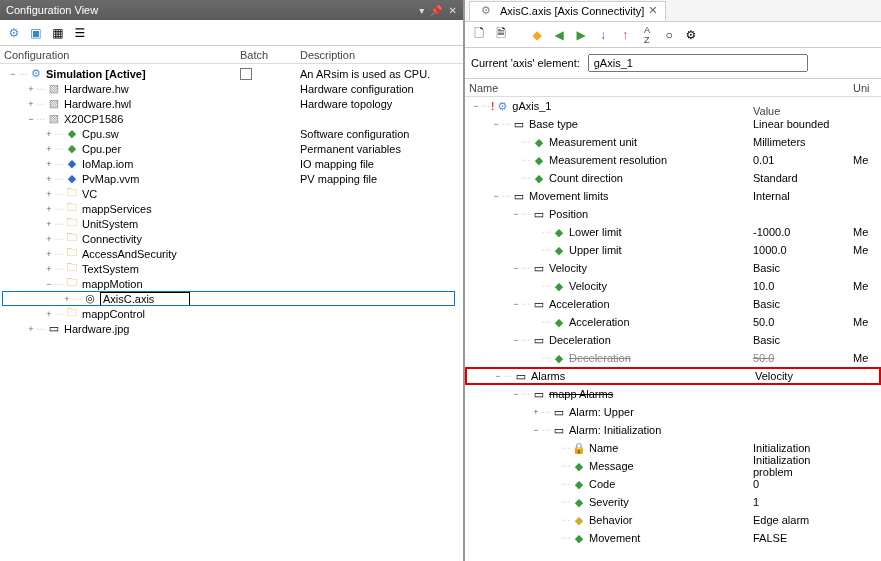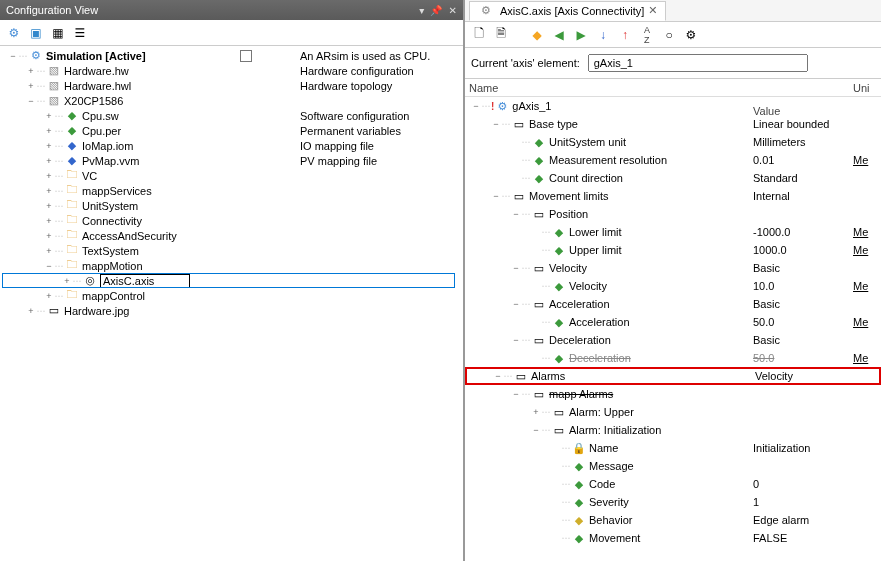--- a/index.html
+++ b/index.html
@@ -157,21 +157,21 @@
   .rh-value { width:100px;margin-top:46px; }
   .rh-unit { flex:1; }
   .right-tree { flex:1; overflow:auto; }
   .rrow {
     display:flex;
     align-items:center;
     height:18px;
   }
   .rrow .n { width:288px; display:flex; align-items:center; overflow:hidden;}
   .rrow .v { width:100px; }
-  .rrow .u { flex:1;text-decoration:underline; }
+  .rrow .u { flex:1; }
   .strike { text-decoration: line-through; color:#888;}
   .red-rect {
     border:2px solid #d00;
   }
   .bang { color:#d33; font-weight:bold; font-size:10px; }
   .cog { color:#888; }
 </style>
 </head>
 <body>
 
@@ -182,20 +182,25 @@
       <span class="ti">▾</span>
       <span class="ti">📌</span>
       <span class="ti">✕</span>
     </span>
   </div>
   <div class="toolbar">
     <span class="tb-icon gear">⚙</span>
     <span class="tb-icon" style="color:#3388cc">▣</span>
     <span class="tb-icon">▦</span>
     <span class="tb-icon">☰</span>
+  </div>
+  <div class="columns-header">
+    <div class="col-config">Configuration</div>
+    <div class="col-batch">Batch</div>
+    <div class="col-desc">Description</div>
   </div>
   <div class="tree" id="left-tree">
       <div class="left-row">
         <div class="c1">
           <span class="indent" style="width: 8px;"></span>
           <span class="twisty">−</span>
           <span class="twisty" style="color: rgb(187, 187, 187);">⋯</span>
           <span class="icon gear">⚙</span>
           <span class="bold">Simulation [Active]</span>
         </div>
@@ -450,21 +455,21 @@
         </div>
         <div class="v">Linear bounded</div>
         <div class="u"></div>
       </div>
       <div class="rrow">
         <div class="n">
           <span class="indent" style="width: 46px;"></span>
           <span class="twisty"></span>
           <span class="twisty" style="color: rgb(187, 187, 187);">⋯</span>
           <span class="icon diamond-green">◆</span>
-          <span>UnitSystem unit</span>
+          <span>Measurement unit</span>
         </div>
         <div class="v">Millimeters</div>
         <div class="u"></div>
       </div>
       <div class="rrow">
         <div class="n">
           <span class="indent" style="width: 46px;"></span>
           <span class="twisty"></span>
           <span class="twisty" style="color: rgb(187, 187, 187);">⋯</span>
           <span class="icon diamond-green">◆</span>
@@ -650,20 +655,21 @@
         <div class="u"></div>
       </div>
       <div class="rrow">
         <div class="n">
           <span class="indent" style="width: 86px;"></span>
           <span class="twisty"></span>
           <span class="twisty" style="color: rgb(187, 187, 187);">⋯</span>
           <span class="icon diamond-green">◆</span>
           <span>Message</span>
         </div>
+        <div class="v">Initialization problem</div>
         <div class="u"></div>
       </div>
       <div class="rrow">
         <div class="n">
           <span class="indent" style="width: 86px;"></span>
           <span class="twisty"></span>
           <span class="twisty" style="color: rgb(187, 187, 187);">⋯</span>
           <span class="icon diamond-green">◆</span>
           <span>Code</span>
         </div>

